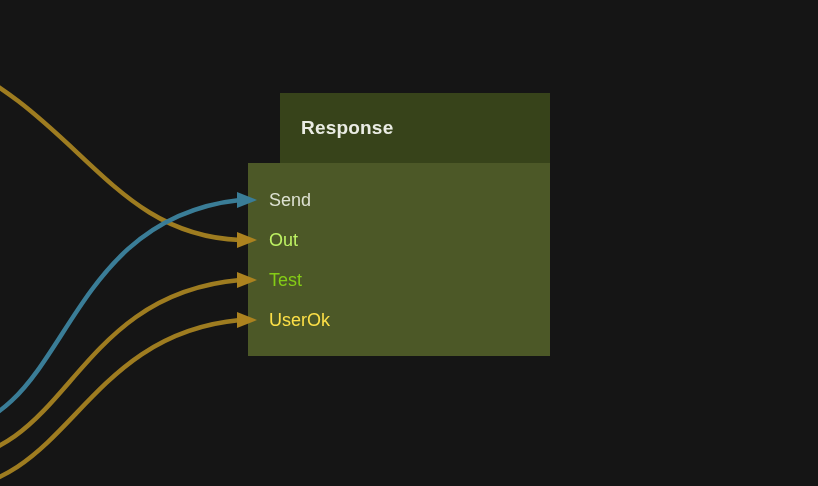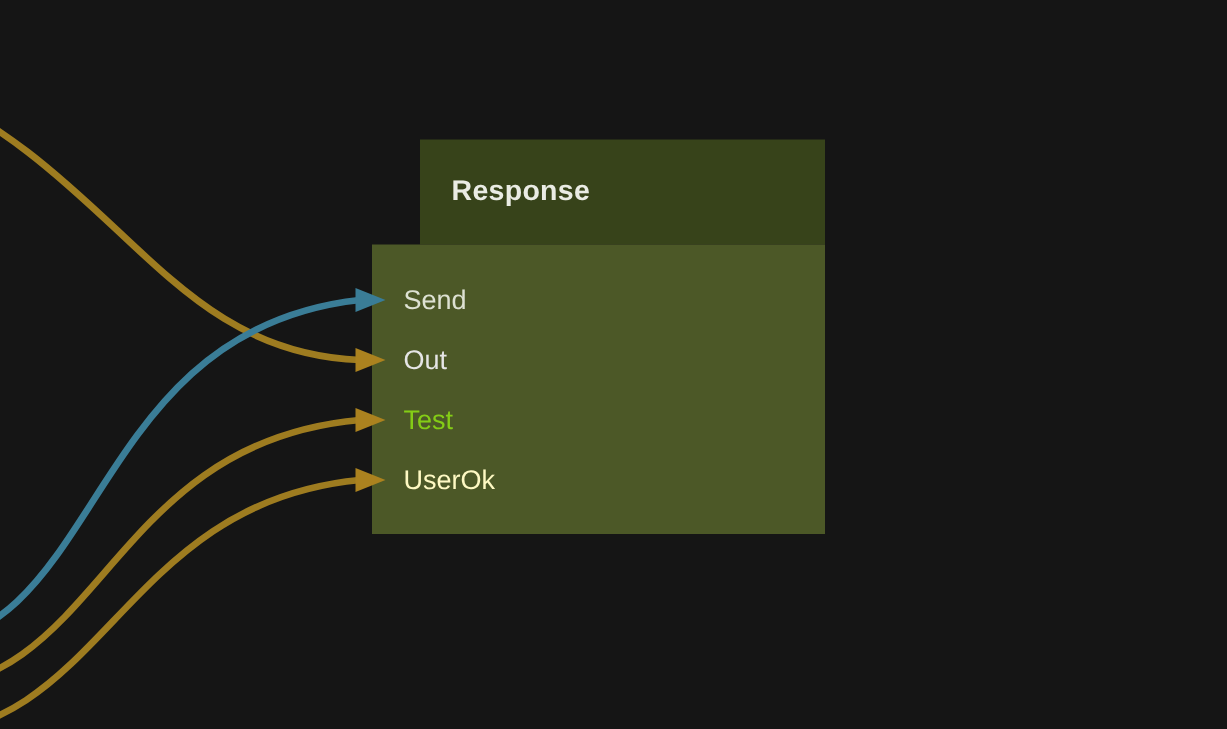--- a/index.html
+++ b/index.html
@@ -75,27 +75,27 @@
 
   <div class="node">
     <div class="node-header" style="background: rgb(55, 67, 26); margin-left: 32px;">
       <span class="node-title" style="color: rgb(234, 236, 228);">Response</span>
     </div>
     <div class="node-body" id="port-list" style="background: rgb(76, 88, 39);">
         <div class="port-row">
           <span class="port-label" style="color: rgb(221, 225, 210);">Send</span>
         </div>
         <div class="port-row">
-          <span class="port-label" style="color: #e5e5e5;">Out</span>
+          <span class="port-label" style="color: #bef264;">Out</span>
         </div>
         <div class="port-row">
           <span class="port-label" style="color: #84cc16;">Test</span>
         </div>
         <div class="port-row">
-          <span class="port-label" style="color: #fef9c3;">UserOk</span>
+          <span class="port-label" style="color: #fde047;">UserOk</span>
         </div>
       </div>
   </div>
 
   <svg class="wires" width="818" height="486" viewBox="0 0 818 486" id="wire-layer">
       <path d="M -60 55 C 80 115, 110 235, 240 240" fill="none" stroke="#9e7c20" stroke-width="4.5" stroke-linecap="round"></path>
       <path d="M -60 460 C 70 460, 70 295, 240 280" fill="none" stroke="#9e7c20" stroke-width="4.5" stroke-linecap="round"></path>
       <path d="M -60 490 C 70 490, 80 335, 240 320" fill="none" stroke="#9e7c20" stroke-width="4.5" stroke-linecap="round"></path>
       <path d="M -60 430 C 70 430, 55 220, 240 200" fill="none" stroke="#3a7d97" stroke-width="4.5" stroke-linecap="round"></path>
       <polygon points="237,192 237,208 257,200" fill="#3a7d97"></polygon>

